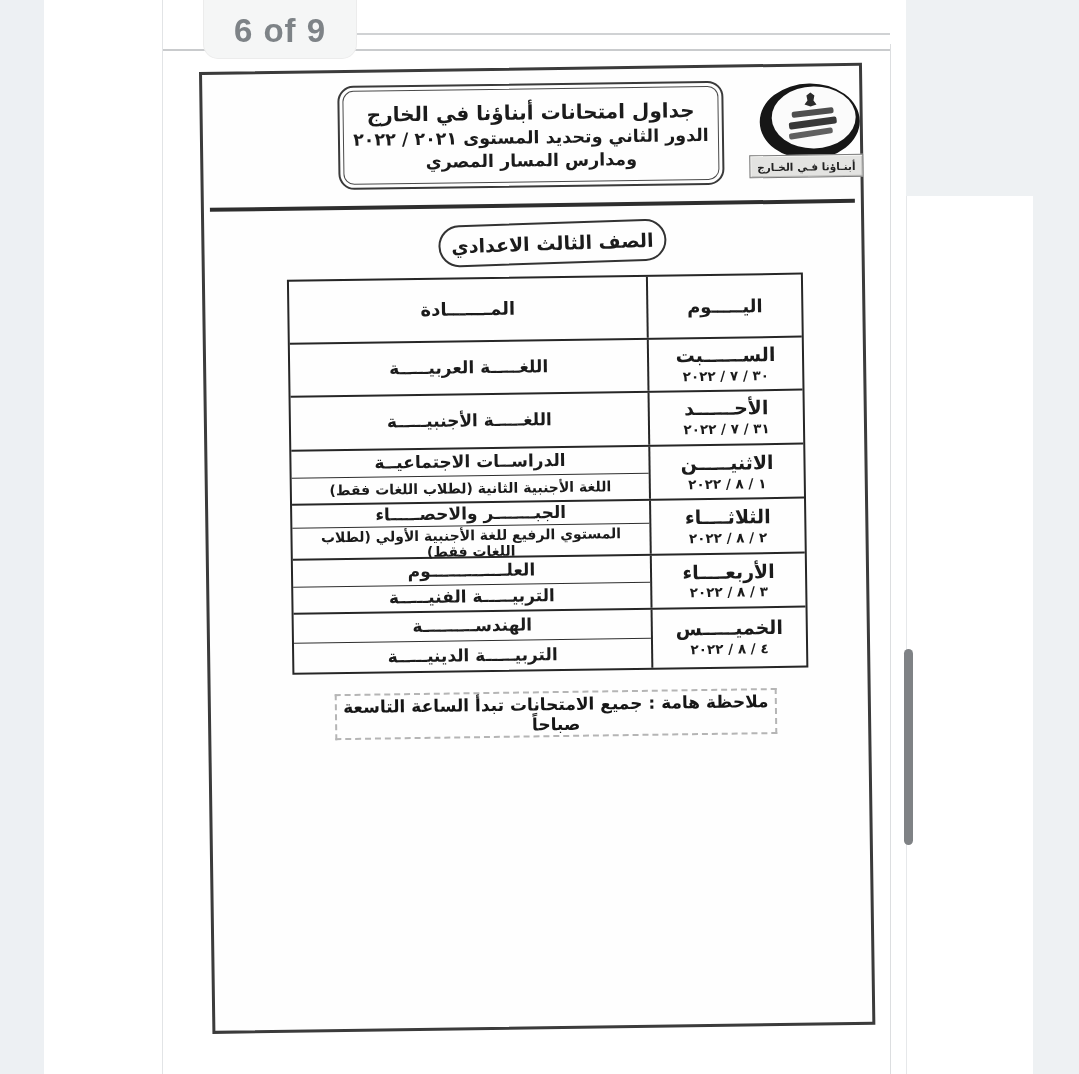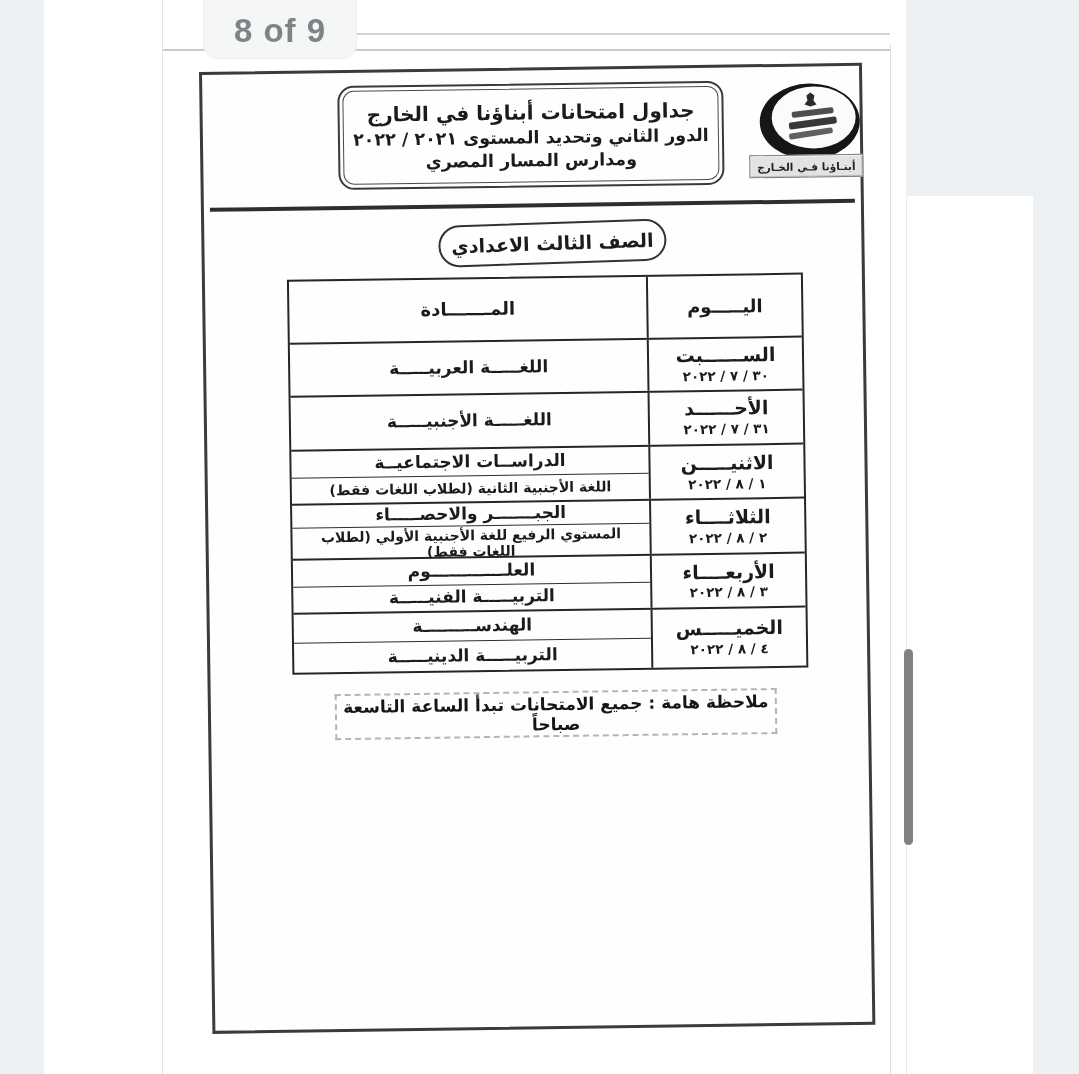--- a/index.html
+++ b/index.html
@@ -99,21 +99,21 @@
 <div class="strip-left"></div>
 <div class="strip-right"></div>
 <div class="gray-top-right"></div>
 <div class="vline-left"></div>
 <div class="vline-right"></div>
 <div class="vline-track"></div>
 <div class="hlineA"></div>
 <div class="hlineB"></div>
 
 <div class="page-pill">
-  <span>8 of 9</span>
+  <span>6 of 9</span>
 </div>
 
 <div class="scroll-thumb"></div>
 
 <div class="doc">
 
   <div class="header-box">
     <div class="header-box-inner">
       <div class="hb-line1">جداول امتحانات أبناؤنا في الخارج</div>
       <div class="hb-line2">الدور الثاني وتحديد المستوى ٢٠٢١ / ٢٠٢٢</div>

